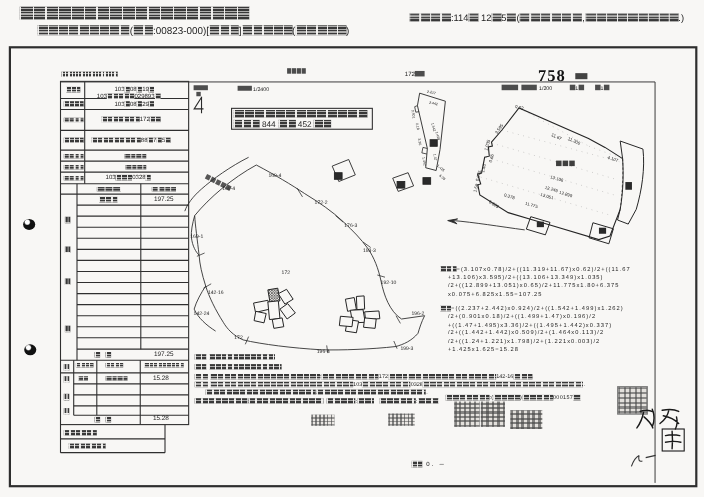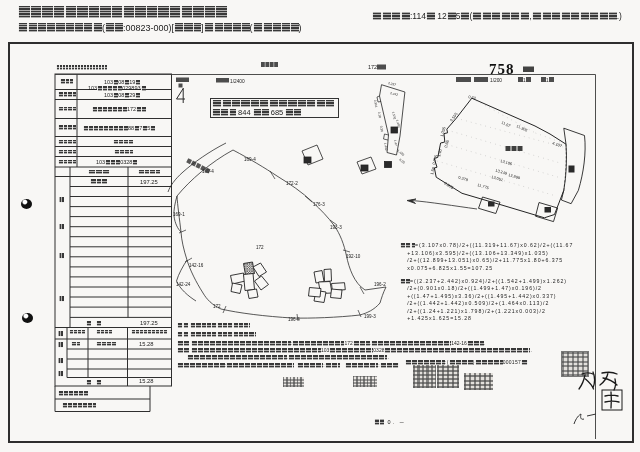--- a/index.html
+++ b/index.html
@@ -20,21 +20,21 @@
  repeating-linear-gradient(90deg,rgba(247,246,244,.62) 0 1px,rgba(0,0,0,0) 1px 2.4px),
  #383838;}
 .t{position:absolute;color:#1c1c1c;white-space:nowrap;}
 </style>
 </head>
 <body>
 <div id="page">
 
 <div class="b" style="left:18px;top:6px;width:209px;height:12px;--c:11.6px"></div>
 
-<div class="t" style="left:18px;top:23px;font-size:9px;height:10px;">
+<div class="t" style="left:34px;top:23px;font-size:9px;height:10px;">
 <span class="bi" style="width:84px;height:9px;--c:9.3px"></span><span style="font-size:9px;">(</span><span class="bi" style="width:18px;height:9px;--c:9.3px"></span><span style="font-size:9px;">:00823-000)[</span><span class="bi" style="width:27px;height:9px;--c:9.3px"></span><span style="font-size:9px;">]</span><span class="bi" style="width:46px;height:9px;--c:9.3px"></span><span style="font-size:9px;">(</span><span class="bi" style="width:46px;height:9px;--c:9.3px"></span><span style="font-size:9px;">)</span>
 </div>
 
 <div class="t" style="left:372px;top:11px;font-size:8.5px;height:10px;">
 <span class="bi" style="width:38px;height:8.5px;--c:9.5px"></span><span>:114</span><span class="bi" style="width:9px;height:8.5px;--c:9.5px"></span><span> 12</span><span class="bi" style="width:9px;height:8.5px;--c:9.5px"></span><span>5</span><span class="bi" style="width:9px;height:8.5px;--c:9.5px"></span><span>(</span><span class="bi" style="width:57px;height:8.5px;--c:9.5px"></span><span>,</span><span class="bi" style="width:85px;height:8.5px;--c:9.5px"></span><span>.)</span>
 </div>
 
 <div class="abs" style="left:8px;top:42px;width:622px;height:397px;border:2px solid #2e2e2e;"></div>
 
 <div class="b" style="left:56px;top:64.5px;width:51px;height:5px;--c:3px"></div>
@@ -319,21 +319,21 @@
 <text x="458" y="178.5" transform="rotate(16 458 178.5)">0.378</text>
 <text x="444" y="184" transform="rotate(33 444 184)">6.825</text>
 <text x="477" y="186" transform="rotate(16 477 186)">11.775</text>
 </g>
 </svg>
 
 <div class="abs" style="left:209.5px;top:97.5px;width:127px;height:18px;border:0.8px solid #333;background:#f7f6f4;"></div>
 
 <div class="b" style="left:212px;top:99.5px;width:122px;height:7px;--c:9.4px"></div>
 
-<div class="t" style="left:212px;top:107.5px;font-size:7.5px;height:8px;"><span class="bi" style="width:24px;height:7px;--c:8.2px"></span><span> 844 </span><span class="bi" style="width:16px;height:7px;--c:8.2px"></span><span> 685 </span><span class="bi" style="width:16px;height:7px;--c:8.2px"></span></div>
+<div class="t" style="left:212px;top:107.5px;font-size:7.5px;height:8px;"><span class="bi" style="width:24px;height:7px;--c:8.2px"></span><span> 844 </span><span class="bi" style="width:16px;height:7px;--c:8.2px"></span><span> 452 </span><span class="bi" style="width:16px;height:7px;--c:8.2px"></span></div>
 
 <div class="t" style="left:400px;top:242px;font-size:5.2px;letter-spacing:0.95px;line-height:7.5px;color:#222;">
 <span class="bi" style="width:15px;height:5px;--c:5.2px"></span>=(3.107x0.78)/2+((11.319+11.67)x0.62)/2+((11.67<br>
 &nbsp;&nbsp;&nbsp;+13.106)x3.595)/2+((13.106+13.349)x1.035)<br>
 &nbsp;&nbsp;&nbsp;/2+((12.899+13.051)x0.65)/2+11.775x1.80+6.375<br>
 &nbsp;&nbsp;&nbsp;x0.075+6.825x1.55=107.25
 </div>
 
 <div class="t" style="left:400px;top:277.5px;font-size:5.2px;letter-spacing:0.95px;line-height:7.5px;color:#222;">
 <span class="bi" style="width:10px;height:5px;--c:5.2px"></span>=((2.237+2.442)x0.924)/2+((1.542+1.499)x1.262)<br>

